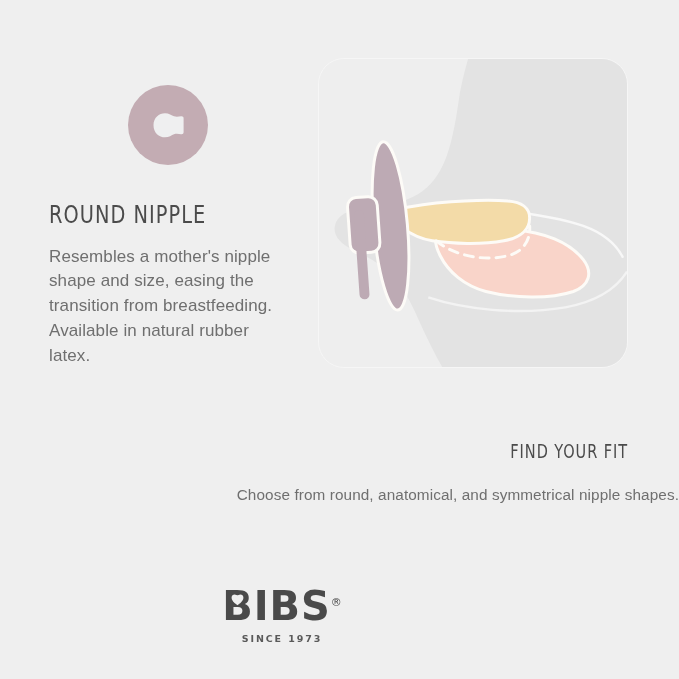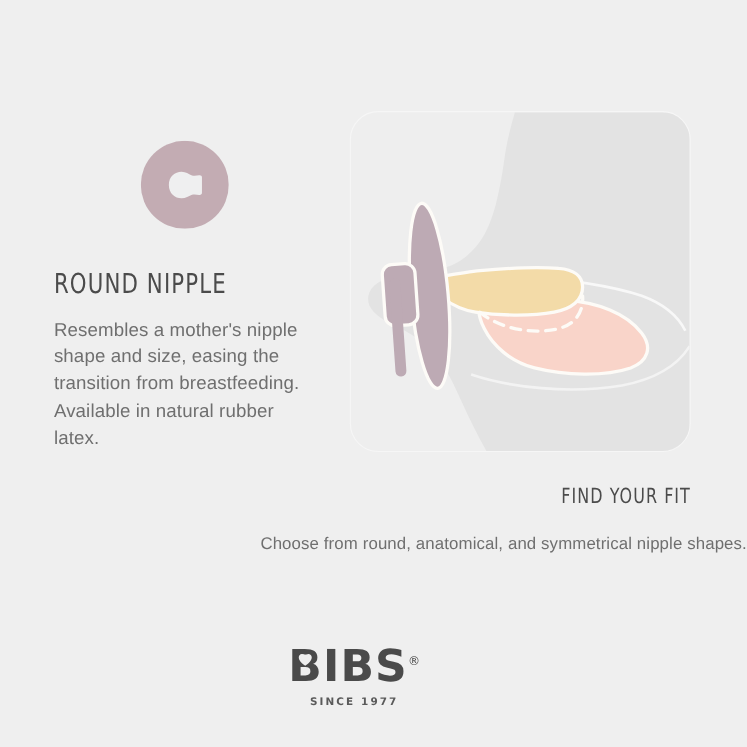--- a/index.html
+++ b/index.html
@@ -22,21 +22,20 @@
     background: #efefef;
   }
 
   
   .feature-block {
     position: absolute;
     left: 0;
     top: 0;
     width: 679px;
     height: 400px;
-    margin-top: 43px;
   }
 
   .text-column {
     position: absolute;
     left: 49px;
     top: 85px;
     width: 250px;
   }
 
   .shape-icon {
@@ -114,21 +113,20 @@
     letter-spacing: 0.1px;
   }
 
   
   .brand-logo {
     position: absolute;
     left: 0;
     top: 586px;
     width: 564px;
     text-align: center;
-    margin-left: 40px;
   }
   .brand-wordmark {
     font-size: 40px;
     font-weight: bold;
     letter-spacing: 1px;
     color: #4a4a4a;
     line-height: 1;
     display: inline-block;
     position: relative;
     font-family: "DejaVu Sans", sans-serif;
@@ -236,16 +234,16 @@
     <p class="fit-sub">Choose from round, anatomical, and symmetrical nipple shapes.</p>
   </div>
 
   <div class="brand-logo">
     <div class="brand-wordmark">
       <span>BIBS</span><span class="reg">®</span>
       <svg class="heart-overlay" viewBox="0 0 16 15">
         <path d="M8 14 C 8 14, 0.6 9.2, 0.6 4.6 C 0.6 2.2, 2.4 0.7, 4.4 0.7 C 6 0.7, 7.3 1.7, 8 2.9 C 8.7 1.7, 10 0.7, 11.6 0.7 C 13.6 0.7, 15.4 2.2, 15.4 4.6 C 15.4 9.2, 8 14, 8 14 Z" fill="#efefef"></path>
       </svg>
     </div>
-    <div class="brand-since">SINCE 1977</div>
+    <div class="brand-since">SINCE 1973</div>
   </div>
 
 </div>
 
 </body></html>

